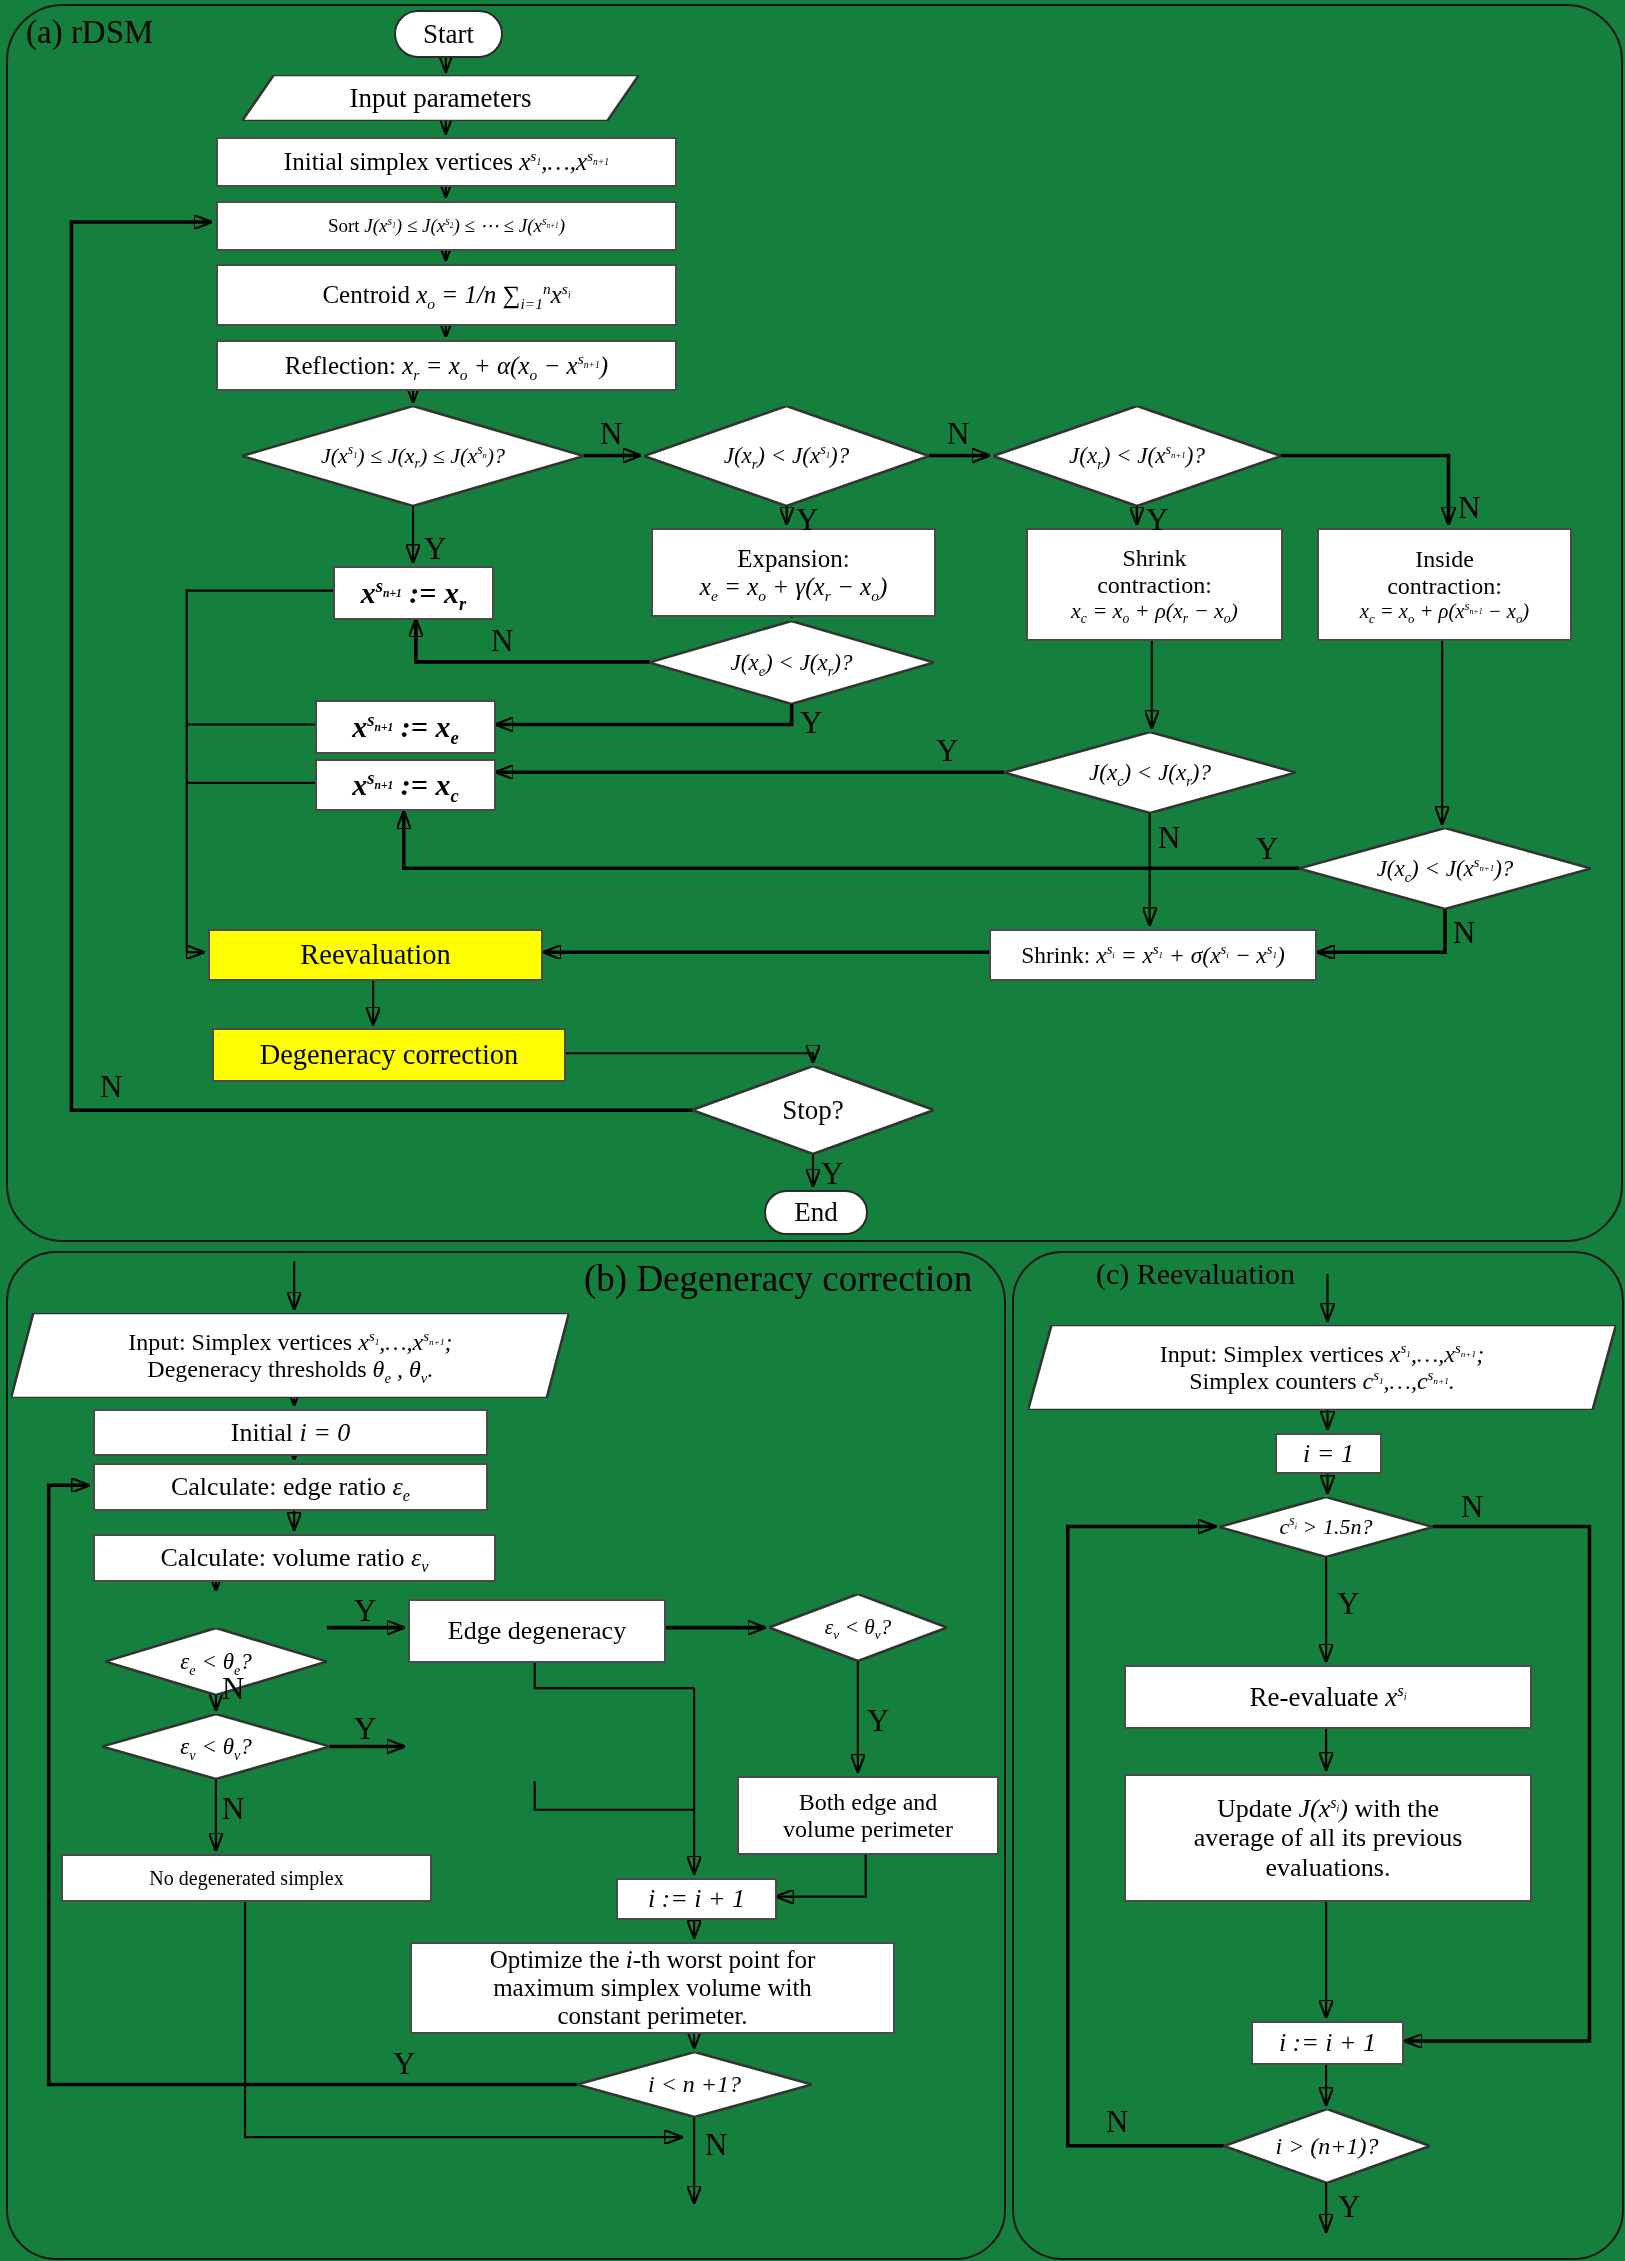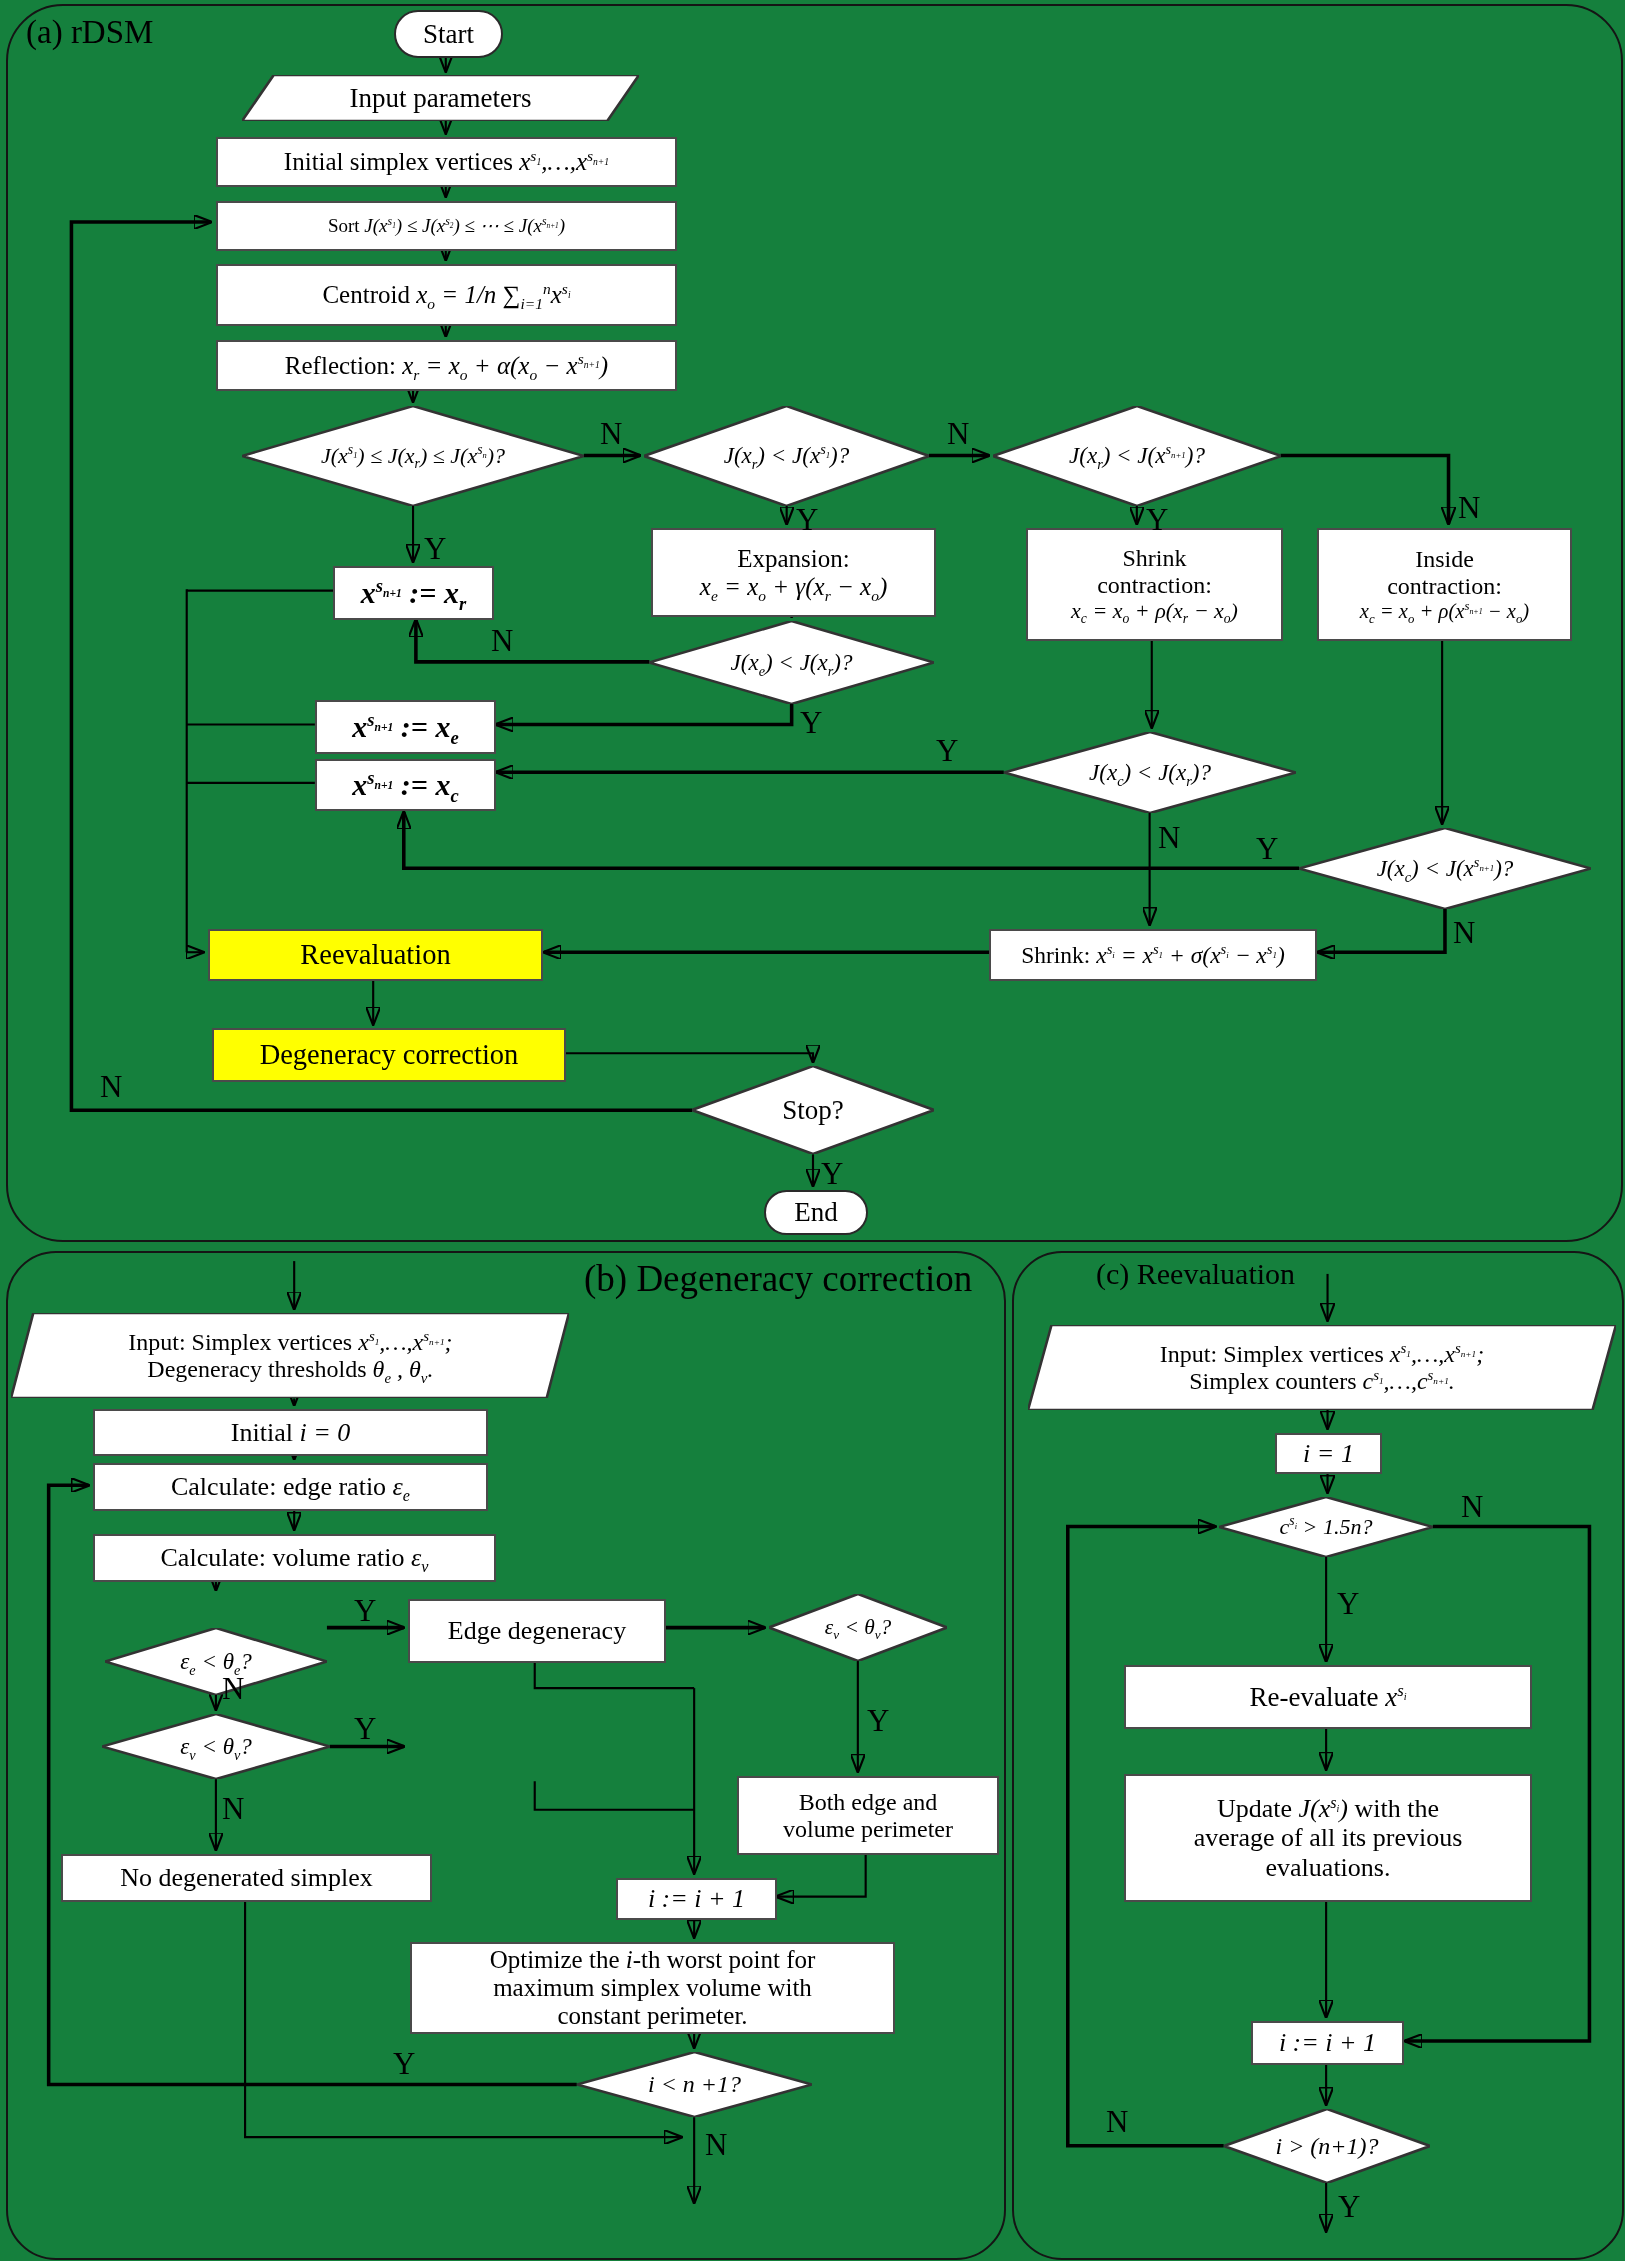--- a/index.html
+++ b/index.html
@@ -293,21 +293,21 @@
       </svg>
     <span class="txt"><span class="mi">ε<sub>v</sub> &lt; θ<sub>v</sub>?</span></span>
   </div>
 
 
   <div class="node rect" style="left:737px;top:1776px;width:258px;height:75px;font-size:24px">
     <span class="txt">Both edge and</span>
     <span class="txt">volume perimeter</span>
   </div>
 
-  <div class="node rect" style="left:61px;top:1854px;width:367px;height:44px;font-size:26px">
+  <div class="node rect" style="left:61px;top:1854px;width:367px;height:44px;font-size:20px">
     <span class="txt">No degenerated simplex</span>
   </div>
 
   <div class="node rect" style="left:616px;top:1878px;width:157px;height:38px;font-size:26px">
     <span class="txt"><span class="mi">i := i + 1</span></span>
   </div>
 
   <div class="node rect" style="left:410px;top:1942px;width:481px;height:88px;font-size:25px">
     <span class="txt">Optimize the <span class="mi">i</span>-th worst point for</span>
     <span class="txt">maximum simplex volume with</span>

